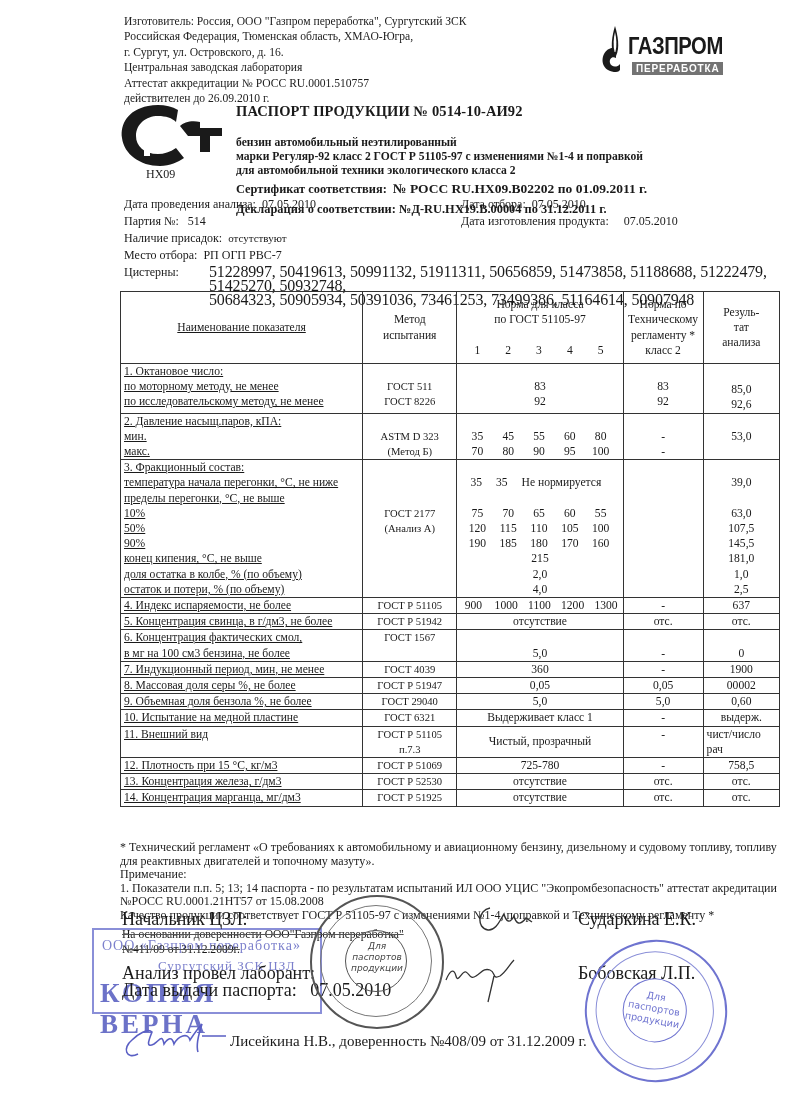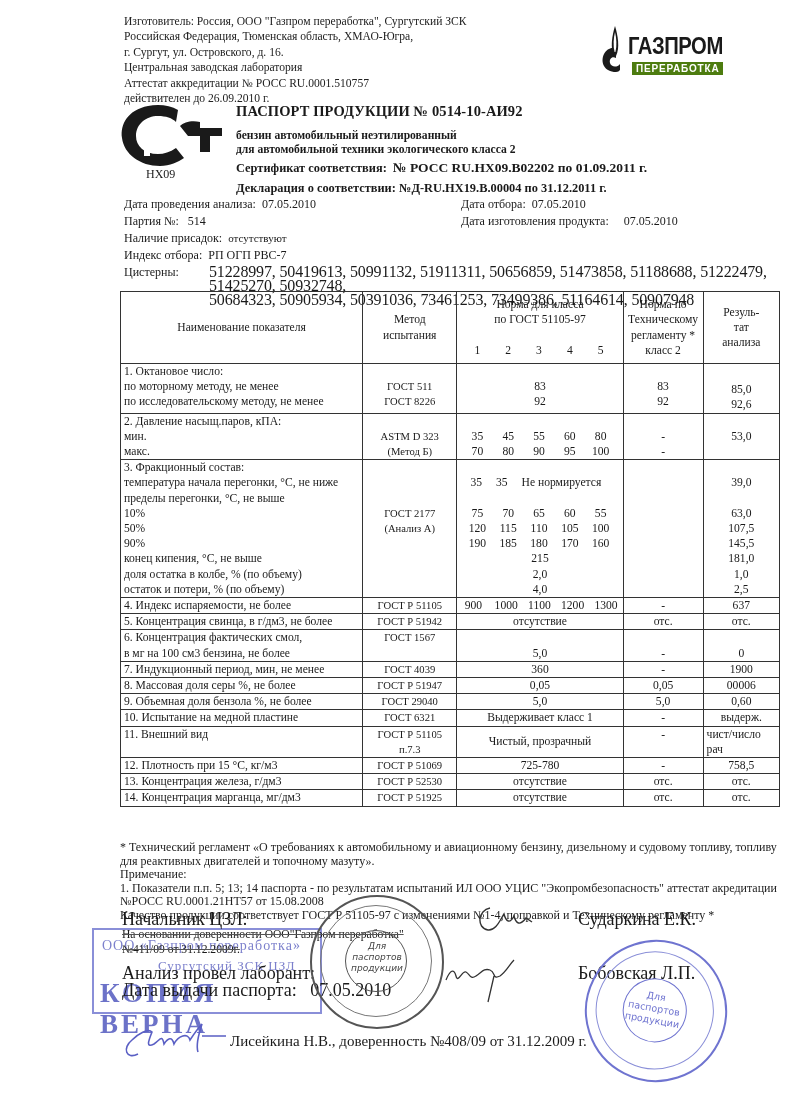--- a/index.html
+++ b/index.html
@@ -6,36 +6,36 @@
   body {
     width: 800px; height: 1101px; background: #ffffff; position: relative; overflow: hidden;
     font-family: "Liberation Serif", "DejaVu Serif", serif; color: #1a1a1a;
   }
   .abs { position: absolute; }
   .hdr-lines { left: 124px; top: 14px; font-size: 11.6px; line-height: 15.4px; color: #222; }
   .gp-logo { left: 598px; top: 22px; width: 120px; height: 60px; }
   .gp-flame { position: absolute; left: 0; top: 0; width: 36px; height: 52px; }
   .gp-word { position: absolute; left: 30px; top: 11px; font-family: "Liberation Sans", "DejaVu Sans", sans-serif;
     font-weight: bold; font-size: 23px; letter-spacing: -0.5px; color: #1a1a1a; transform: scaleX(0.88); transform-origin: left; }
-  .gp-sub { position: absolute; left: 34px; top: 40px; background: #4d7c0f; color: #fff;
+  .gp-sub { position: absolute; left: 34px; top: 40px; background: #737373; color: #fff;
     font-family: "Liberation Sans", "DejaVu Sans", sans-serif; font-weight: bold; font-size: 10px; padding: 1px 4px;
     letter-spacing: 0.8px; }
   .pct-logo { left: 118px; top: 104px; width: 110px; height: 70px; }
   .pct-code { left: 146px; top: 167px; font-size: 12px; }
   .title-block { left: 236px; top: 103px; }
-  .doc-title { font-weight: bold; font-size: 14.5px; letter-spacing: 0.1px; margin-bottom: 9px; }
+  .doc-title { font-weight: bold; font-size: 14.5px; letter-spacing: 0.1px; margin-bottom: 16px; }
   .sub-line { font-weight: bold; font-size: 11.6px; line-height: 14px; }
   .cert-line { font-weight: bold; font-size: 12.4px; line-height: 19px; margin-top: 1px; }
   .cert-line .num { font-size: 13.5px; }
   .meta { font-size: 12px; }
   table.spec { position: absolute; left: 120px; top: 291px; width: 660px; border-collapse: collapse;
     font-size: 11.6px; line-height: 15.2px; }
   table.spec td, table.spec th { border: 1.2px solid #333; vertical-align: top; padding: 0 3px; }
   table.spec th { font-weight: normal; text-align: center; vertical-align: middle; }
-  .c-name { width: 238px; }
+  .c-name { width: 238px; text-decoration: underline; }
   .c-meth { width: 88px; text-align: center; }
   .c-norm { width: 160px; }
   .c-tr { width: 73px; text-align: center; }
   .c-res { width: 70px; text-align: center; }
   .norm5 { display: flex; justify-content: space-between; padding: 0 8px 0 6px; }
   .norm5 span { display: inline-block; min-width: 22px; text-align: center; }
   .ctr { text-align: center; }
   .meth-small { font-size: 10.6px; }
   .foot { left: 120px; top: 841px; width: 665px; font-size: 12px; line-height: 13.6px; color: #222; }
   .sign { font-size: 18px; }
@@ -72,20 +72,21 @@
     <path d="M60 6 C52 1 40 0 30 2 C10 6 2 20 4 34 C6 50 22 62 42 62 C52 62 60 58 66 54 L58 44 C52 48 46 50 40 50 C26 50 18 42 18 32 C18 20 28 12 40 12 C48 12 54 14 58 18 Z" fill="#1a1a1a"></path>
     <path d="M26 52 L26 24 C26 18 30 16 36 16 C44 16 48 20 48 26 C48 32 44 36 36 36 L32 36 L32 52 Z M32 22 L32 31 L36 31 C40 31 42 29 42 26 C42 23 40 22 36 22 Z" fill="#fff"></path>
     <path d="M62 22 C66 18 74 16 82 18 L82 24 L104 24 L104 32 L92 32 L92 48 L82 48 L82 32 L70 32 Z" fill="#1a1a1a"></path>
   </svg>
 </div>
 <div class="abs pct-code">НХ09</div>
 
 <div class="abs title-block">
   <div class="doc-title">ПАСПОРТ ПРОДУКЦИИ № 0514-10-АИ92</div>
   <div class="sub-line">бензин автомобильный неэтилированный</div>
+  <div class="sub-line">марки Регуляр-92 класс 2 ГОСТ Р 51105-97 с изменениями №1-4 и поправкой</div>
   <div class="sub-line">для автомобильной техники экологического класса 2</div>
   <div class="cert-line">
     <span>Сертификат соответствия:</span>&nbsp;
     <span class="num">№ РОСС RU.НХ09.В02202 по 01.09.2011 г.</span>
   </div>
   <div class="cert-line">
     <span>Декларация о соответствии:</span>
     <span>№Д-RU.НХ19.В.00004 по 31.12.2011 г.</span>
   </div>
 </div>
@@ -104,21 +105,21 @@
 </div>
 <div class="abs meta" style="left:461px; top:214px;">
   <span>Дата изготовления продукта:</span>&nbsp;&nbsp;&nbsp;&nbsp;
   <span>07.05.2010</span>
 </div>
 <div class="abs meta" style="left:124px; top:231px;">
   <span>Наличие присадок:</span>&nbsp;
   <span style="font-size:11px">отсутствуют</span>
 </div>
 <div class="abs meta" style="left:124px; top:248px;">
-  <span>Индекс отбора:</span>&nbsp;
+  <span>Место отбора:</span>&nbsp;
   <span>РП ОГП РВС-7</span>
 </div>
 <div class="abs meta" style="left:124px; top:265px;">Цистерны:</div>
 <div class="abs meta" style="left:209px; top:265px; font-size:16px; line-height:14px; letter-spacing:-0.15px;">
   <div>51228997, 50419613, 50991132, 51911311, 50656859, 51473858, 51188688, 51222479, 51425270, 50932748,</div>
   <div>50684323, 50905934, 50391036, 73461253, 73499386, 51164614, 50907948</div>
 </div>
 
 <table class="spec">
   <tbody>
@@ -326,21 +327,21 @@
     <td class="c-norm ctr">360</td>
     <td class="c-tr">-</td>
     <td class="c-res">1900</td>
   </tr>
 
   <tr>
     <td class="c-name">8. Массовая доля серы %, не более</td>
     <td class="c-meth meth-small">ГОСТ Р 51947</td>
     <td class="c-norm ctr">0,05</td>
     <td class="c-tr">0,05</td>
-    <td class="c-res">00006</td>
+    <td class="c-res">00002</td>
   </tr>
 
   <tr>
     <td class="c-name">9. Объемная доля бензола %, не более</td>
     <td class="c-meth meth-small">ГОСТ 29040</td>
     <td class="c-norm ctr">5,0</td>
     <td class="c-tr">5,0</td>
     <td class="c-res">0,60</td>
   </tr>
 

